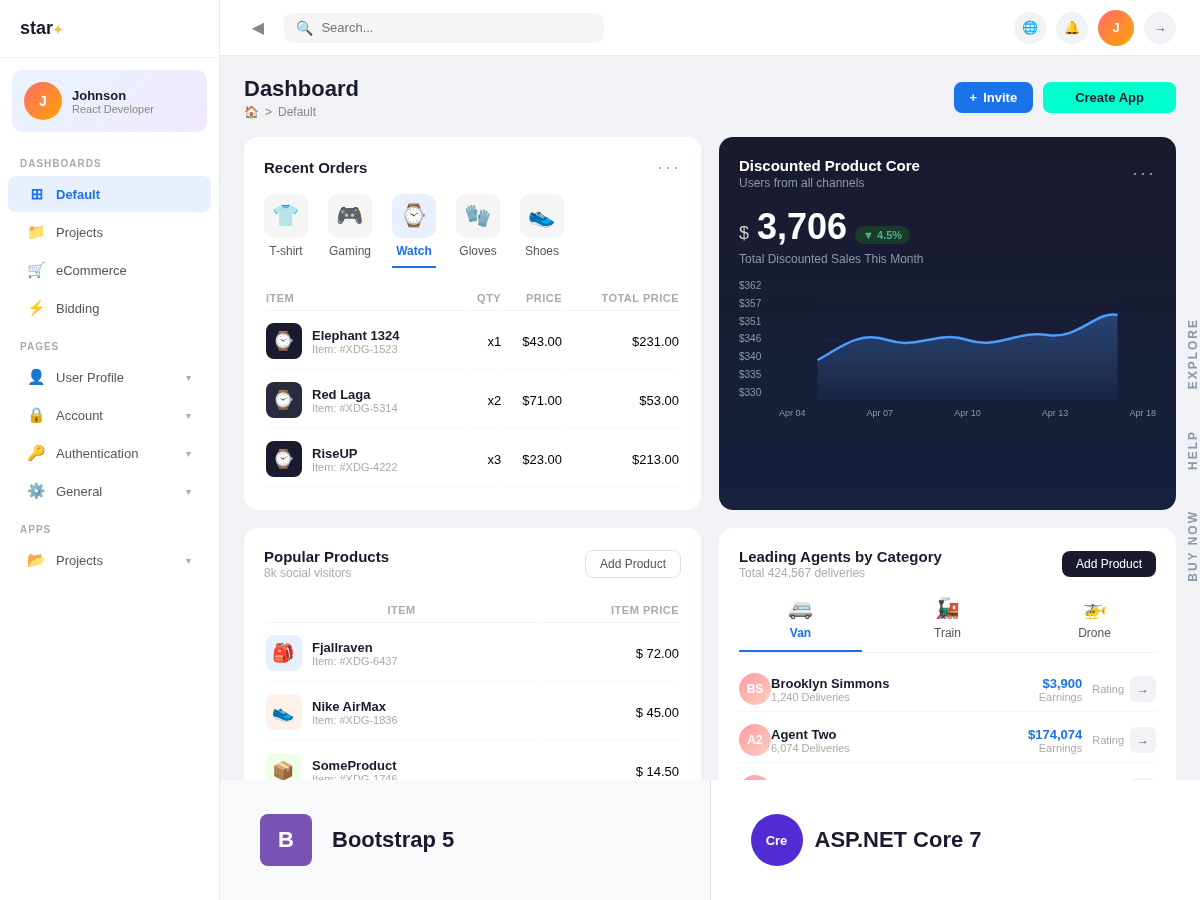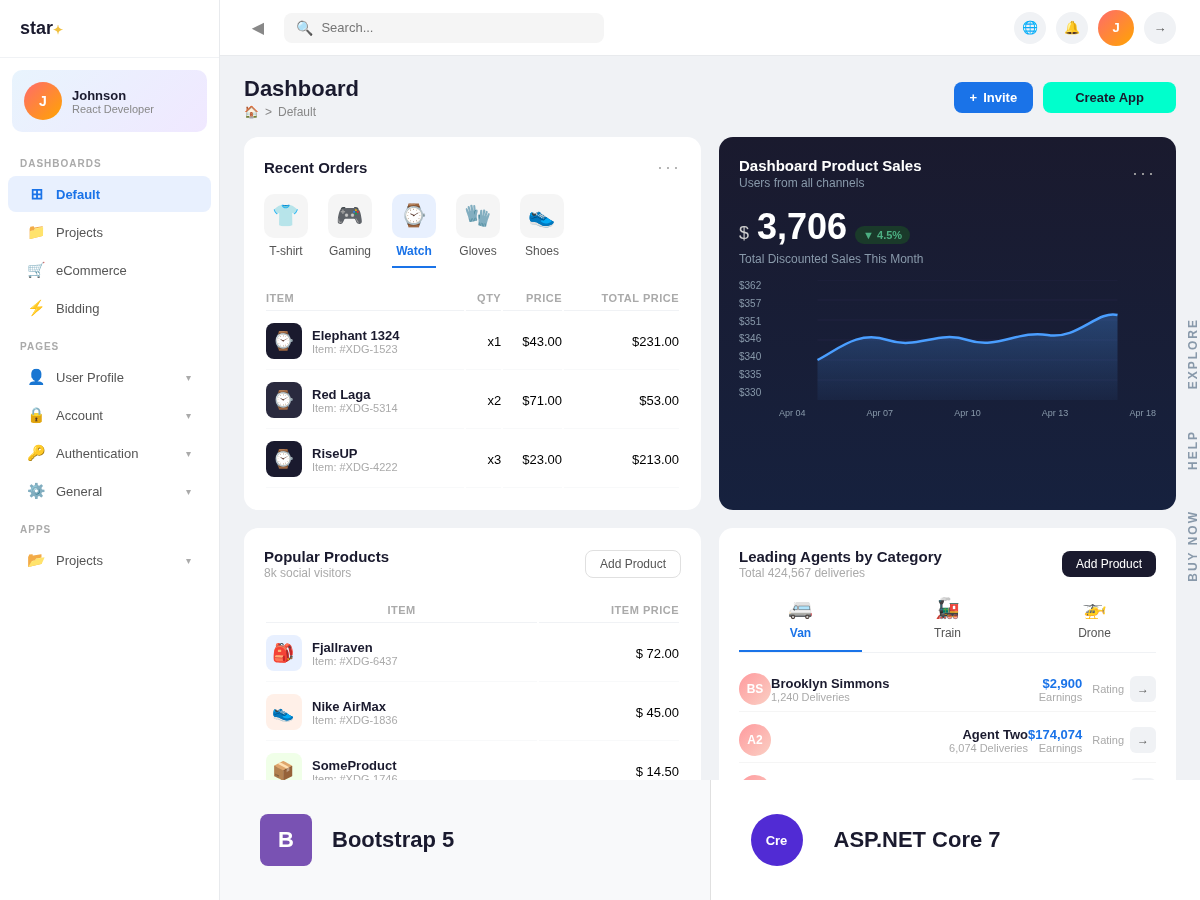--- a/index.html
+++ b/index.html
@@ -107,21 +107,21 @@
     .agent-name { font-size: 13px; font-weight: 600; color: #1a1a2e; flex: 1; }
     .agent-stat { font-size: 11px; color: #aaa; }
     .agent-earnings { font-size: 13px; font-weight: 600; color: #1a73e8; }
     .btn-arrow { background: #f0f2f5; border: none; border-radius: 6px; width: 26px; height: 26px; display: flex; align-items: center; justify-content: center; cursor: pointer; font-size: 12px; color: #555; }
     .side-labels { position: fixed; right: 0; top: 0; width: 180px; height: 900px; z-index: 10; display: flex; flex-direction: column; align-items: flex-end; justify-content: center; gap: 40px; pointer-events: none; }
     .side-label { writing-mode: vertical-rl; transform: rotate(180deg); font-size: 12px; font-weight: 600; color: #8899aa; letter-spacing: 2px; text-transform: uppercase; }
 
     
     .tech-overlay { position: absolute; bottom: 0; left: 220px; right: 0; height: 120px; background: #fff; display: flex; z-index: 20; }
     .tech-left { flex: 1; background: #f8f9fa; display: flex; align-items: center; gap: 20px; padding: 24px 40px; border-right: 1px solid #e0e0e0; }
-    .tech-right { flex: 1; background: #fff; display: flex; align-items: center; gap: 31px; padding: 24px 40px; }
+    .tech-right { flex: 1; background: #fff; display: flex; align-items: center; gap: 12px; padding: 24px 40px; }
     .tech-icon-b { width: 52px; height: 52px; border-radius: 8px; background: #7952b3; display: flex; align-items: center; justify-content: center; color: white; font-weight: 800; font-size: 22px; }
     .tech-icon-core { width: 52px; height: 52px; border-radius: 50%; background: #512bd4; display: flex; align-items: center; justify-content: center; }
     .tech-name { font-size: 22px; font-weight: 800; color: #1a1a2e; }
   </style>
 </head>
 <body>
 
 <div class="sidebar">
   <div class="sidebar-logo">
     <span style="font-weight:800;font-size:18px;color:#1a1a2e;">star<span style="color:#f0c040;font-size:12px;">✦</span></span>
@@ -304,21 +304,21 @@
     <td>$23.00</td>
     <td>$213.00</td>
   </tr>
             </tbody>
         </table>
       </div>
 
       <div class="card sales-card">
         <div class="card-header">
           <div>
-            <div class="card-title" style="color:#fff;">Dashboard Product Sales</div>
+            <div class="card-title" style="color:#fff;">Discounted Product Core</div>
             <div class="sales-subtitle">Users from all channels</div>
           </div>
           <span class="card-menu">···</span>
         </div>
 
         <div class="sales-amount">
           <span class="sales-dollar">$</span>
           <span>3,706</span>
           <span class="sales-badge">▼ 4.5%</span>
         </div>
@@ -449,29 +449,29 @@
         </div>
 
         <div class="agents-list" id="agents-list">
             <div class="agent-row">
     <div class="agent-avatar">BS</div>
     <div style="flex:1;">
       <div class="agent-name">Brooklyn Simmons</div>
       <div class="agent-stat">1,240 Deliveries</div>
     </div>
     <div style="text-align:right;margin-right:10px;">
-      <div class="agent-earnings">$2,900</div>
+      <div class="agent-earnings">$3,900</div>
       <div class="agent-stat">Earnings</div>
     </div>
     <div style="margin-right:6px;font-size:11px;color:#aaa;">Rating</div>
     <button class="btn-arrow">→</button>
   </div>
             <div class="agent-row">
     <div class="agent-avatar">A2</div>
-    <div style="flex:1;text-align:right;">
+    <div style="flex:1;">
       <div class="agent-name">Agent Two</div>
       <div class="agent-stat">6,074 Deliveries</div>
     </div>
     <div style="text-align:right;margin-right:10px;">
       <div class="agent-earnings">$174,074</div>
       <div class="agent-stat">Earnings</div>
     </div>
     <div style="margin-right:6px;font-size:11px;color:#aaa;">Rating</div>
     <button class="btn-arrow">→</button>
   </div>

